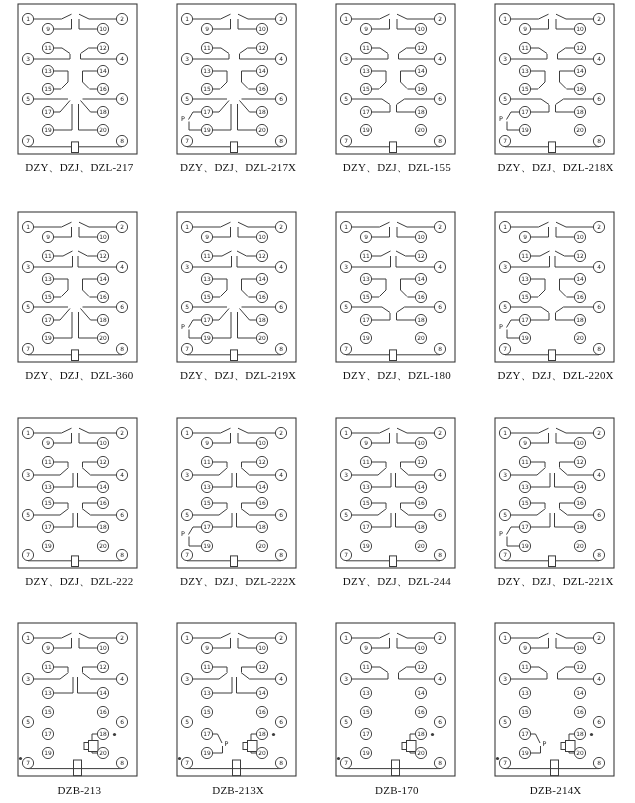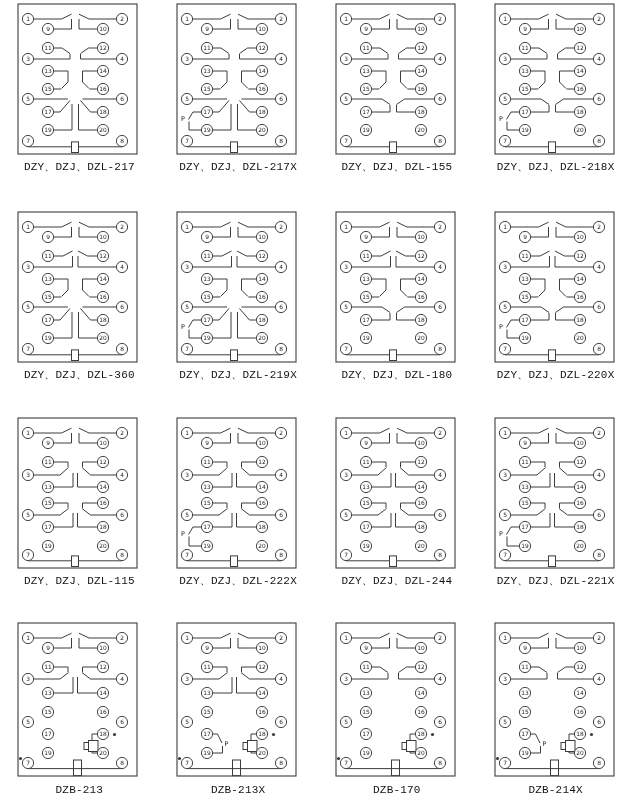--- a/index.html
+++ b/index.html
@@ -10,21 +10,21 @@
     grid-template-rows:195px 205px 210px 193px;
     width:635px;height:803px;
   }
   figure.cell{margin:0;padding:0;text-align:center;overflow:hidden;}
   .art{display:block;line-height:0;}
   .row1 .art{margin-top:0px;}
   .row2 .art{margin-top:13px;}
   .row3 .art{margin-top:14px;}
   .row4 .art{margin-top:9px;}
   figcaption{
-    font-family:Liberation Mono, monospace;
+    font-family:Liberation Serif, serif;
     font-size:11px;
     letter-spacing:0.2px;
     color:#121212;
     margin-top:3px;
     line-height:1.1;
     white-space:nowrap;
   }
   svg{display:inline-block;}
 </style>
 </head>
@@ -772,21 +772,21 @@
           <text x="103" y="50.3" font-size="5.9" text-anchor="middle" fill="#1d1d1d" font-family="DejaVu Sans, sans-serif">12</text>
           <circle cx="103" cy="73" r="5.6" fill="#fff" stroke="#3c3c3c" stroke-width="0.95"></circle>
           <text x="103" y="75.3" font-size="5.9" text-anchor="middle" fill="#1d1d1d" font-family="DejaVu Sans, sans-serif">14</text>
           <circle cx="103" cy="89" r="5.6" fill="#fff" stroke="#3c3c3c" stroke-width="0.95"></circle>
           <text x="103" y="91.3" font-size="5.9" text-anchor="middle" fill="#1d1d1d" font-family="DejaVu Sans, sans-serif">16</text>
           <circle cx="103" cy="113" r="5.6" fill="#fff" stroke="#3c3c3c" stroke-width="0.95"></circle>
           <text x="103" y="115.3" font-size="5.9" text-anchor="middle" fill="#1d1d1d" font-family="DejaVu Sans, sans-serif">18</text>
           <circle cx="103" cy="132" r="5.6" fill="#fff" stroke="#3c3c3c" stroke-width="0.95"></circle>
           <text x="103" y="134.3" font-size="5.9" text-anchor="middle" fill="#1d1d1d" font-family="DejaVu Sans, sans-serif">20</text>
         </svg></div>
-    <figcaption>DZY、DZJ、DZL-115</figcaption>
+    <figcaption>DZY、DZJ、DZL-222</figcaption>
   </figure>
   <figure class="cell row3">
     <div class="art"><svg width="158" height="158" viewBox="0 0 158 158" xmlns="http://www.w3.org/2000/svg">
           <rect x="18" y="4" width="119" height="150" fill="none" stroke="#3c3c3c" stroke-width="1.1"></rect>
           <line x1="33.6" y1="19" x2="61.5" y2="19" stroke="#3c3c3c" stroke-width="1"></line>
           <line x1="61.5" y1="19" x2="71.5" y2="14.2" stroke="#3c3c3c" stroke-width="1"></line>
           <line x1="71.5" y1="19" x2="71.5" y2="29" stroke="#3c3c3c" stroke-width="1"></line>
           <line x1="53.6" y1="29" x2="71.5" y2="29" stroke="#3c3c3c" stroke-width="1"></line>
           <line x1="116.9" y1="19" x2="89" y2="19" stroke="#3c3c3c" stroke-width="1"></line>
           <line x1="89" y1="19" x2="79" y2="14.2" stroke="#3c3c3c" stroke-width="1"></line>

